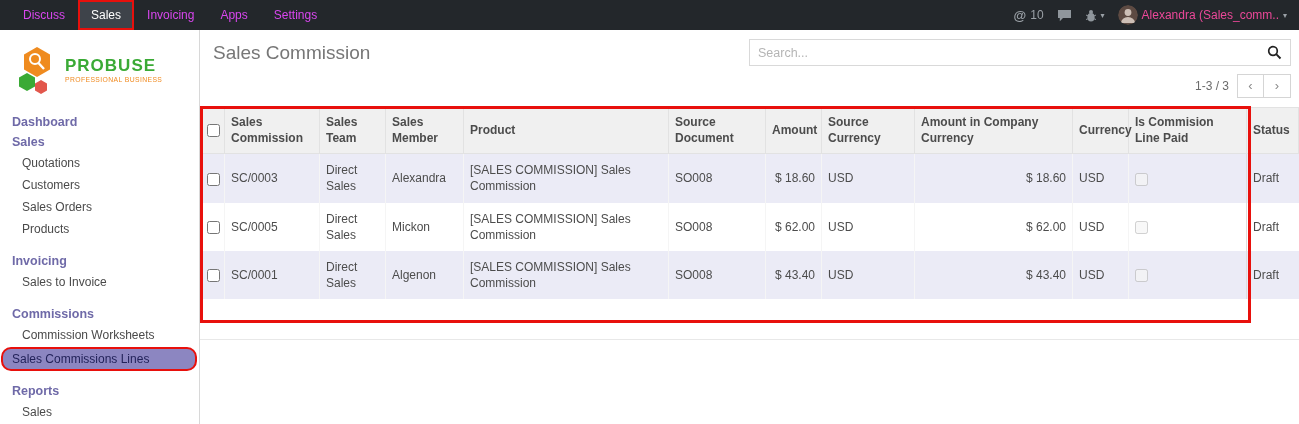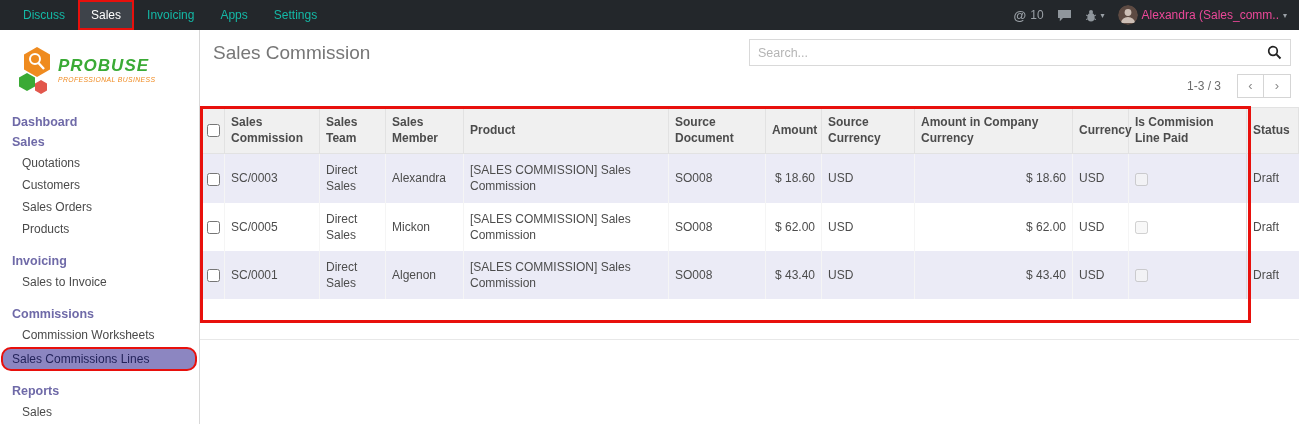--- a/index.html
+++ b/index.html
@@ -11,42 +11,42 @@
   }
   
   .topbar {
     height:30px; background:#23272b; display:flex;
     align-items:center; justify-content:space-between;
     font-size:12px;
   }
   .topnav { display:flex; height:100%; padding-left:10px; }
   .topnav a {
     display:block; padding:0 13px; line-height:30px;
-    color:#14b8a6; text-decoration:none; cursor:pointer;
+    color:#d946ef; text-decoration:none; cursor:pointer;
   }
   .topnav a.active {
     background:#3e434a; color:#fff;
     outline:2px solid #e8100c; outline-offset:-2px;
   }
   .topbar-right { display:flex; align-items:center; gap:13px; padding-right:12px; color:#9aa0a6; }
   .tb-item { display:flex; align-items:center; gap:4px; cursor:pointer; }
   .tb-at { font-size:13px; font-weight:bold; color:#9aa0a6; }
   .caret { font-size:8px; color:#9aa0a6; }
   .user-label { color:#ec4899; }
   .avatar { border-radius:50%; overflow:hidden; }
 
   
   .layout { display:flex; height:394px; }
 
   
   .sidebar {
     width:200px; flex:0 0 200px; background:#fff;
     border-right:1px solid #d8d8d8; padding-top:10px;
   }
-  .brand { display:flex; align-items:center; padding:6px 8px 18px 16px;font-style:italic; }
+  .brand { display:flex; align-items:center; gap:7px; padding:6px 8px 18px 16px; }
   .brand-name { color:#3aaa35; font-weight:bold; font-size:17px; letter-spacing:1px; line-height:1; }
   .brand-tagline { color:#f08b22; font-size:6.8px; letter-spacing:.4px; margin-top:2px; }
   .side-heading {
     color:#6f6aa8; font-weight:bold; font-size:12.5px;
     padding:3px 0 3px 12px; margin-top:11px; cursor:pointer;
   }
   .side-heading.tight { margin-top:0; }
   .side-item {
     color:#4a4a4a; font-size:12px; padding:4px 0 4px 22px;
     cursor:pointer; white-space:nowrap;
@@ -70,21 +70,21 @@
   }
   .searchbox input {
     flex:1; border:none; outline:none; font-size:12.5px;
     color:#a21caf; padding:0 8px; font-family:"Liberation Sans", sans-serif;
     background:transparent;
   }
   .searchbox input::placeholder { color:#b5b5b5; }
   .search-btn { border:none; background:none; padding:0 8px 0 4px; cursor:pointer; display:flex; align-items:center; }
   .pager-row {
     display:flex; justify-content:flex-end; align-items:center;
-    gap:16px; padding:6px 8px 9px 0; font-size:12px; color:#6b6b6b;
+    gap:8px; padding:6px 8px 9px 0; font-size:12px; color:#6b6b6b;
   }
   .pager-btns { display:flex; }
   .pager-btn {
     width:27px; height:24px; border:1px solid #d5d5d5; background:#fff;
     color:#8a8a8a; font-size:13px; line-height:22px; text-align:center;
     cursor:pointer; padding:0;
   }
   .pager-btn + .pager-btn { border-left:none; }
 
   

